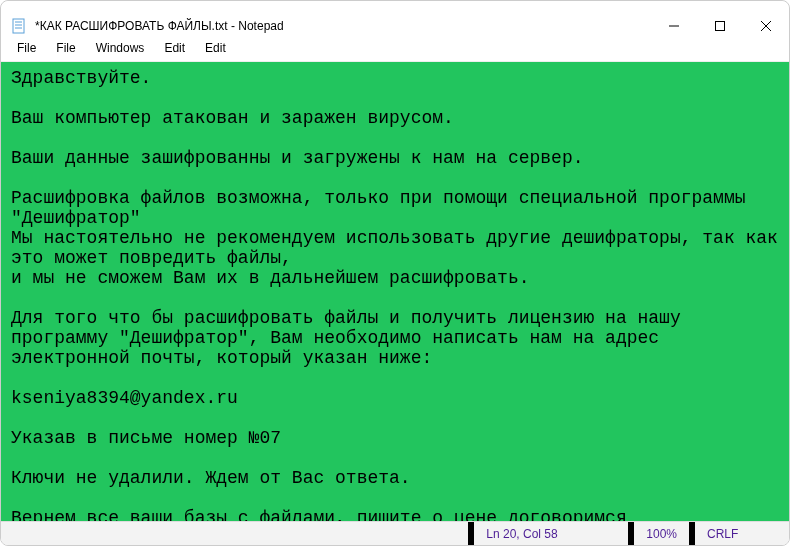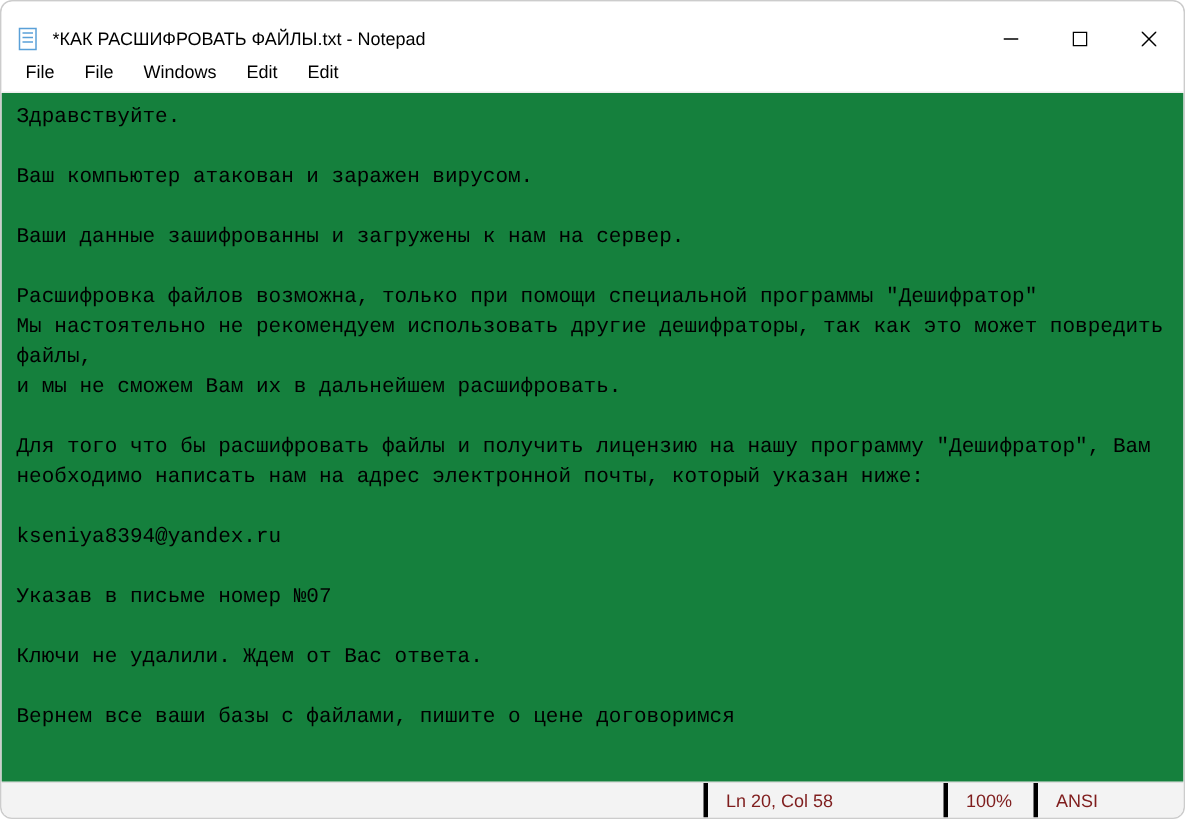--- a/index.html
+++ b/index.html
@@ -50,43 +50,43 @@
   }
   .menubar .menu-item {
     padding: 4px 10px;
     cursor: default;
   }
 
   .content {
     flex: 1;
     padding: 6px 10px;
     font-family: Consolas, "Courier New", monospace;
-    font-size: 14px;
+    font-size: 18px;
     line-height: 20px;
     white-space: pre-wrap;
     overflow: hidden;
     color: #000;
-    background: #15803d;
+    background: #22c55e;
     position: relative;
   }
 
   .statusbar {
     display: flex;
     height: 24px;
     border-top: 1px solid #ddd;
     font-size: 12px;
     background: #f3f3f3;
     align-items: stretch;
   }
   .statusbar .cell {
-    border-left: 3px solid #000000;
+    border-left: 6px solid #000000;
     padding: 0 12px;
     display: flex;
     align-items: center;
-    color: #7f1d1d;
+    color: #4c1d95;
   }
   .statusbar .spacer { flex: 1; border-left: none; }
 
 </style>
 </head>
 <body>
 
 <div class="titlebar">
   <span class="icon">
     <svg width="16" height="16" viewBox="0 0 16 16">
@@ -142,14 +142,14 @@
 Указав в письме номер №07
 
 Ключи не удалили. Ждем от Вас ответа.
 
 Вернем все ваши базы с файлами, пишите о цене договоримся</div>
 
 <div class="statusbar">
   <div class="spacer"></div>
   <div class="cell" style="min-width:160px">Ln 20, Col 58</div>
   <div class="cell" style="min-width:60px">100%</div>
-  <div class="cell" style="min-width:100px">ANSI</div>
+  <div class="cell" style="min-width:100px">CRLF</div>
 </div>
 
 </body></html>

